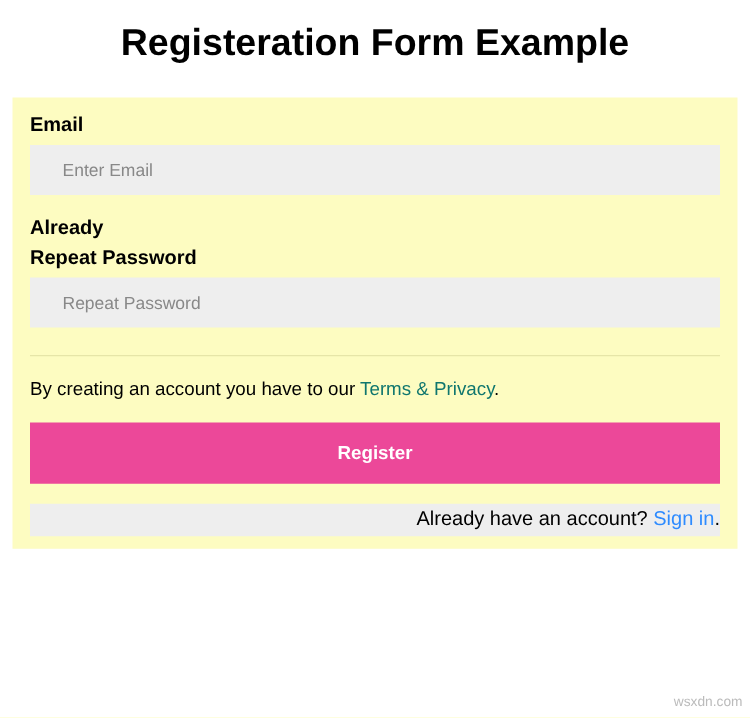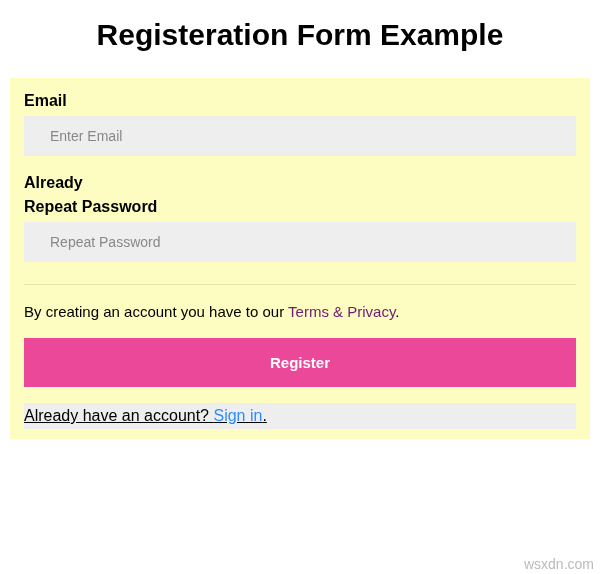--- a/index.html
+++ b/index.html
@@ -48,54 +48,53 @@
       border: none;
       border-top: 1px solid #e6e5a8;
       margin: 4px 0 18px 0;
     }
     .agree-text {
       font-size: 15px;
       color: #000;
       margin-bottom: 18px;
     }
     .agree-link {
-      color: #701a75;
+      color: #0f766e;
       text-decoration: none;
       cursor: pointer;
     }
     .register-btn {
       width: 100%;
       background: #ec4899;
       color: #ffffff;
       border: none;
       padding: 16px 0;
       font-size: 15px;
       font-weight: bold;
       cursor: pointer;
       margin-bottom: 16px;
       font-family: Arial, Helvetica, sans-serif;
     }
     .signin-row {
       background: #eeeeee;
-      text-align: left;
+      text-align: right;
       padding: 4px 0;
       font-size: 16px;
       color: #000;
-      text-decoration: underline;
     }
     .signin-link {
       color: #2e8bff;
       text-decoration: none;
       cursor: pointer;
     }
     .watermark {
       position: absolute;
       right: 6px;
       top: 556px;
-      font-size: 14px;
+      font-size: 11px;
       color: #bbb;
       font-family: Arial, sans-serif;
     }
   </style>
 </head>
 <body>
 
 <h1 class="page-title">Registeration Form Example</h1>
 
 <div class="form-container">

